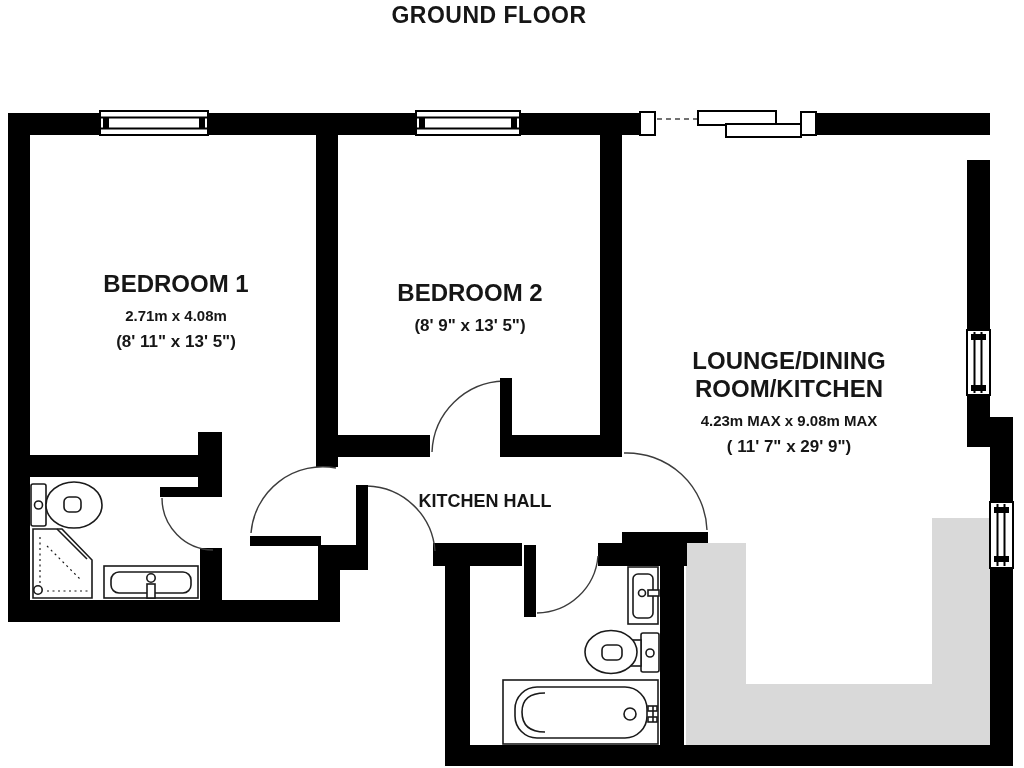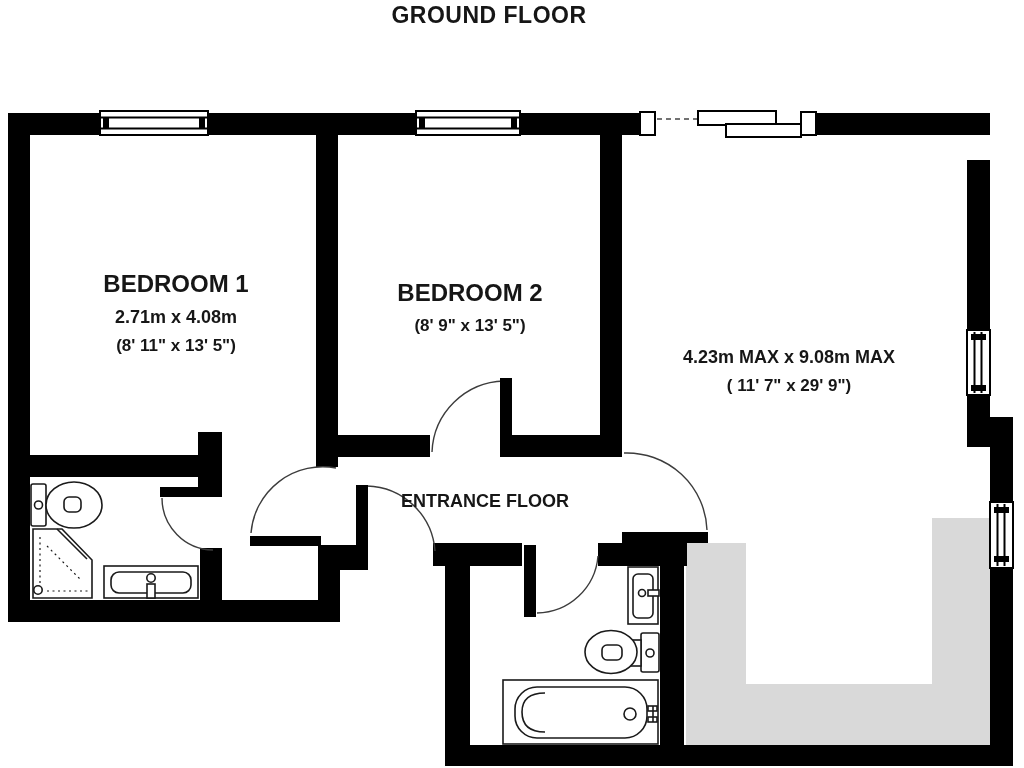--- a/index.html
+++ b/index.html
@@ -14,21 +14,21 @@
   .title{
     position:absolute;left:0;top:2px;width:978px;
     text-align:center;
     font-size:23px;font-weight:bold;color:#161616;
     letter-spacing:0.5px;
   }
   .room-label{
     position:absolute;text-align:center;color:#161616;font-weight:bold;
   }
   .room-label .l1{font-size:24px;margin-bottom:9px;}
-  .room-label .l2{font-size:18px;margin-bottom:8px;}
+  .room-label .l2{font-size:15px;margin-bottom:8px;}
   .room-label .l3{font-size:17px;}
   .hall-label{
     position:absolute;text-align:center;color:#161616;font-weight:bold;font-size:18px;
   }
 </style>
 </head>
 <body>
 
 <div class="stage">
 
@@ -180,19 +180,20 @@
     <div class="l2">2.71m x 4.08m</div>
     <div class="l3">(8' 11" x 13' 5")</div>
   </div>
 
   <div class="room-label" style="left:320px;top:270px;width:300px;margin-top:9px;">
     <div class="l1">BEDROOM 2</div>
     <div class="l3">(8' 9" x 13' 5")</div>
   </div>
 
   <div class="room-label" style="left:614px;top:347px;width:350px;">
+    <div class="l1">LOUNGE/DINING ROOM/KITCHEN</div>
     <div class="l2">4.23m MAX x 9.08m MAX</div>
     <div class="l3">( 11' 7" x 29' 9")</div>
   </div>
 
-  <div class="hall-label" style="left:385px;top:491px;width:200px;">ENTRANCE FLOOR</div>
+  <div class="hall-label" style="left:385px;top:491px;width:200px;">KITCHEN HALL</div>
 
 </div>
 
 </body></html>

